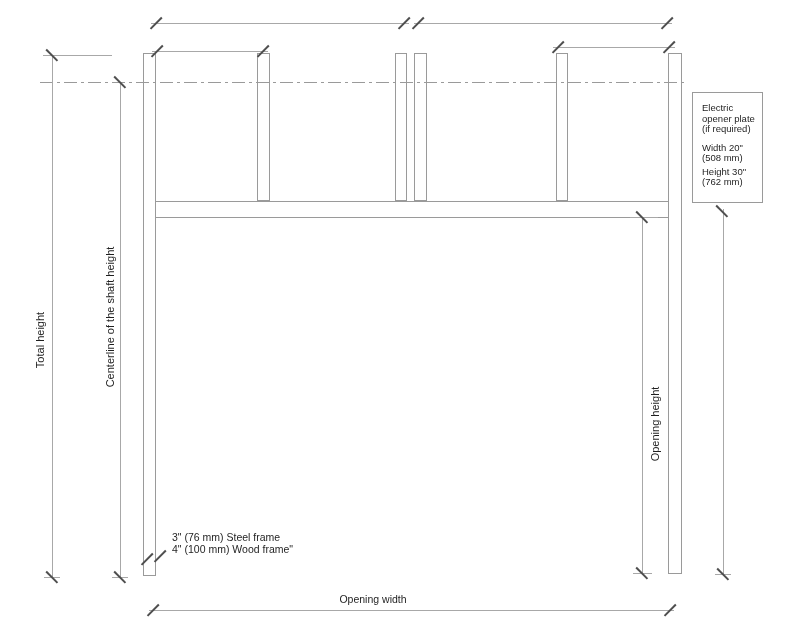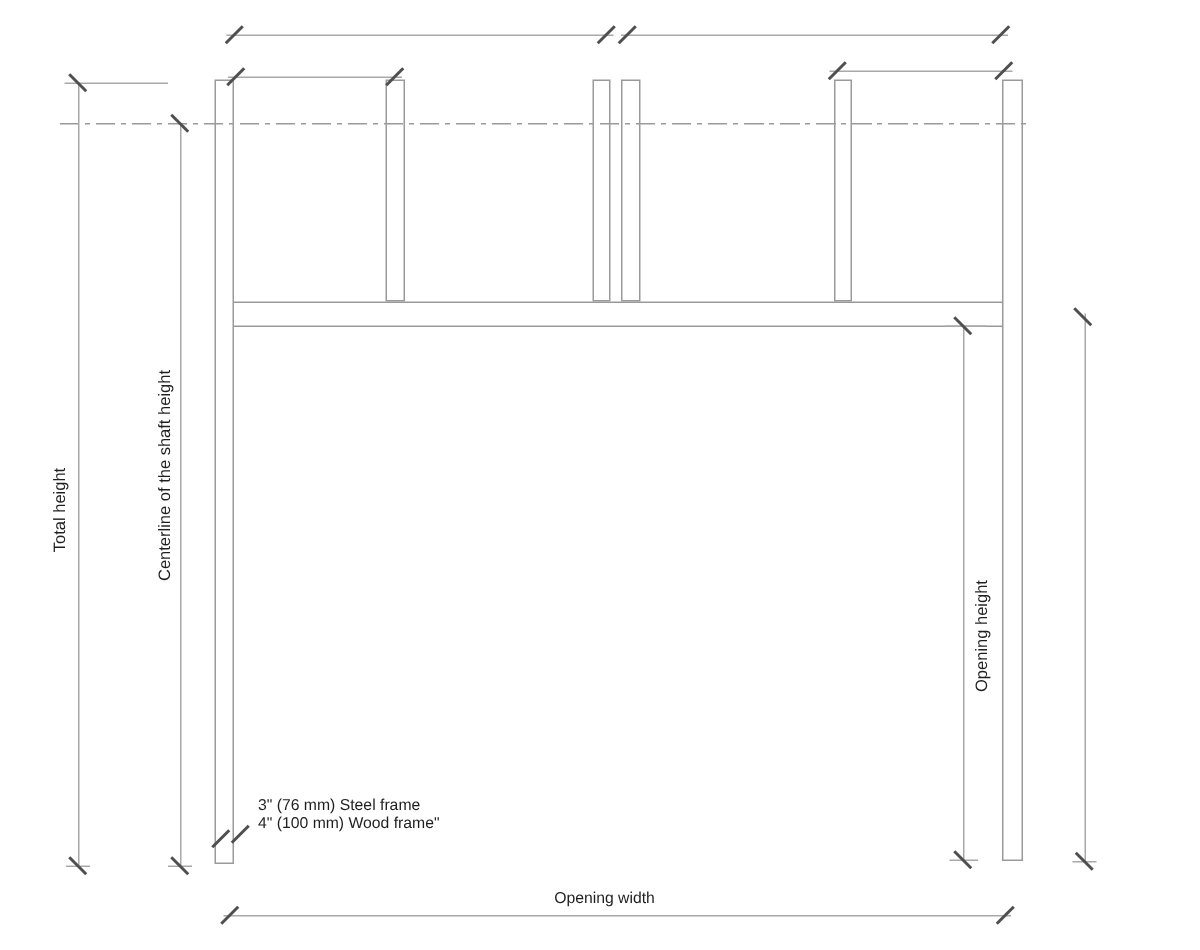--- a/index.html
+++ b/index.html
@@ -93,23 +93,38 @@
   <div class="vlabel" style="left:655px;top:424px;">Opening height</div>
 
   <div class="vline dim" style="left:723px;top:209px;height:365px;"></div>
   <div class="hline dim" style="left:715px;top:574px;width:16px;"></div>
   <div class="tick down" style="left:722px;top:211px;"></div>
   <div class="tick down" style="left:723px;top:574px;"></div>
 
   <div class="hline dim" style="left:149px;top:610px;width:525px;"></div>
   <div class="tick up" style="left:153px;top:610px;"></div>
   <div class="tick up" style="left:670px;top:610px;"></div>
-  <div class="hlabel" style="left:403px;top:599px;">Opening width</div>
+  <div class="hlabel" style="left:373px;top:599px;">Opening width</div>
 
   <div class="tick up" style="left:147px;top:559px;"></div>
   <div class="tick up" style="left:160px;top:556px;"></div>
   <div class="note" style="left:172px;top:531px;">
     <div>3" (76 mm) Steel frame</div>
     <div>4" (100 mm) Wood frame"</div>
   </div>
 
+  <div class="opener-box" style="left:692px;top:92px;width:71px;height:111px;">
+    <div class="blk">
+      <div>Electric</div>
+      <div>opener plate</div>
+      <div>(if required)</div>
+    </div>
+    <div class="blk">
+      <div>Width 20"</div>
+      <div>(508 mm)</div>
+    </div>
+    <div class="blk tight">
+      <div>Height 30"</div>
+      <div>(762 mm)</div>
+    </div>
+  </div>
 
 </div>
 
 </body></html>

